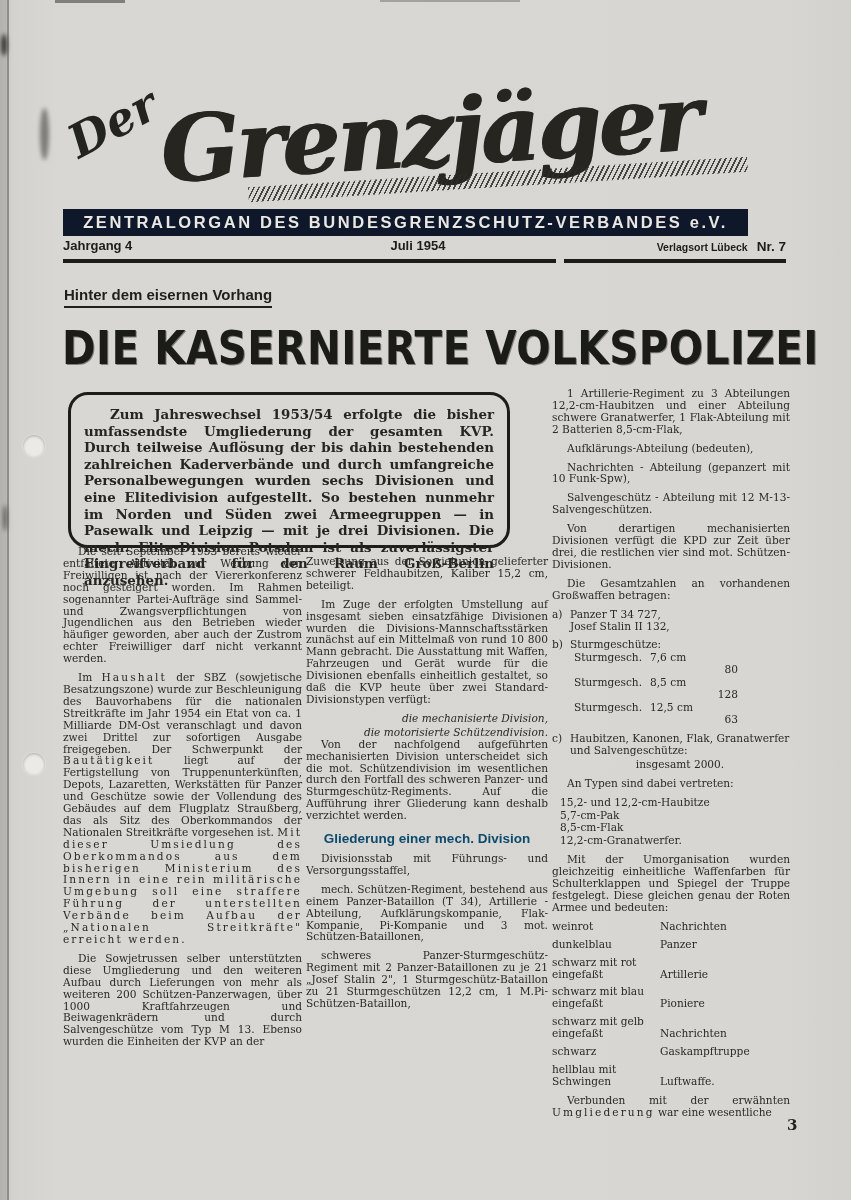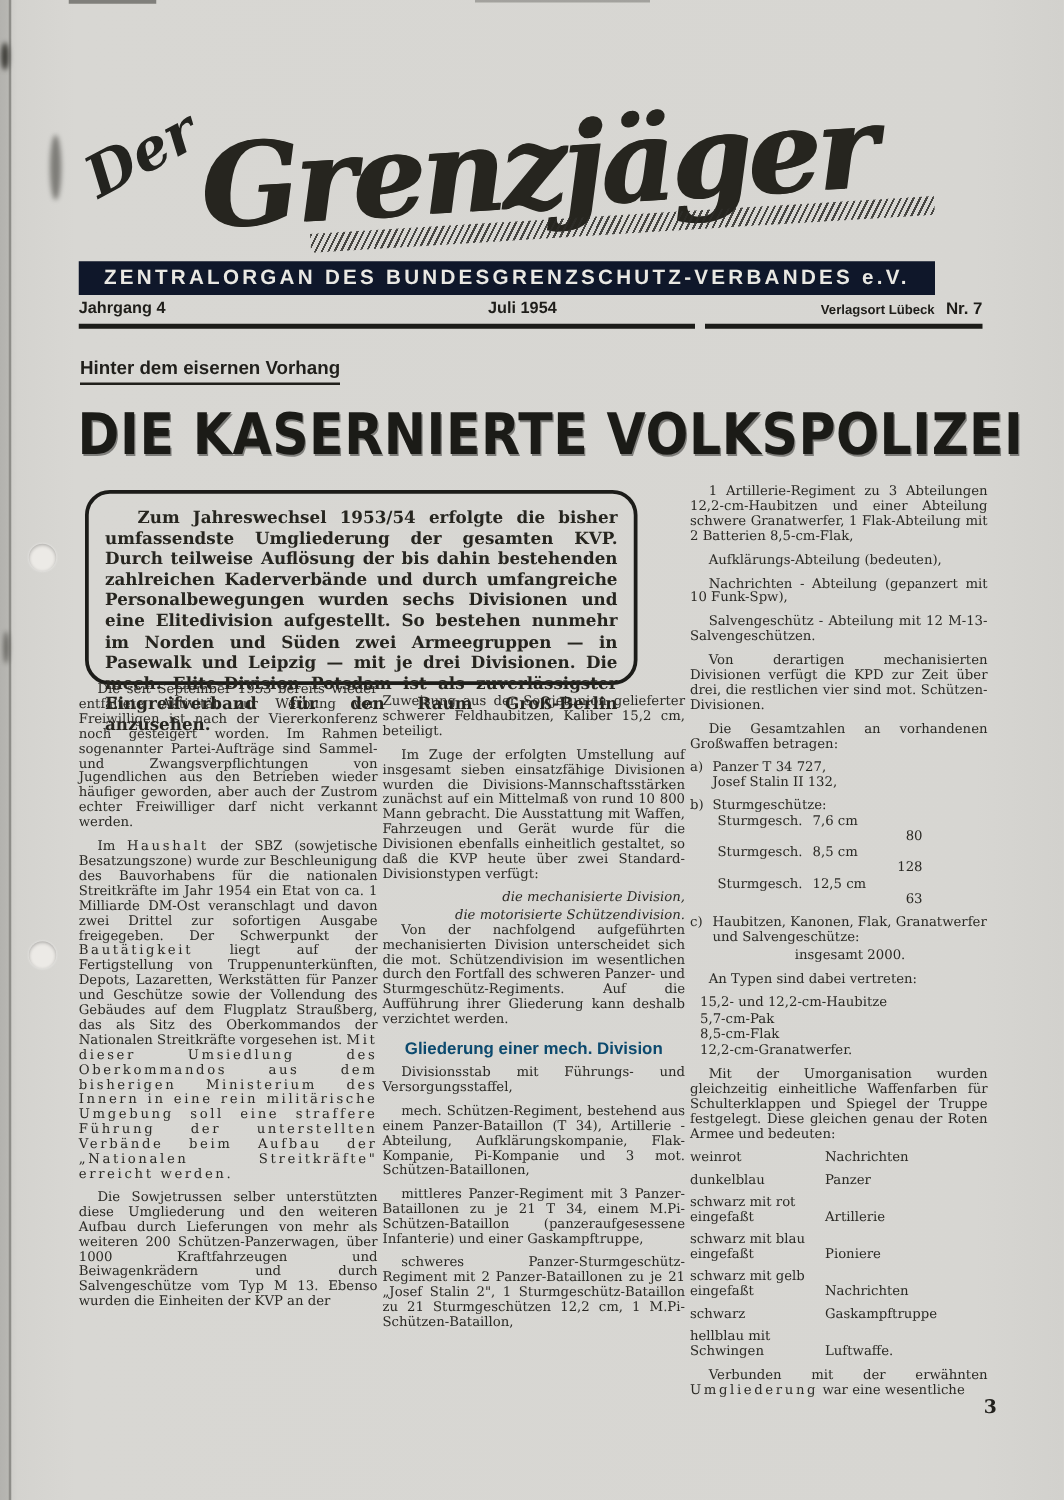--- a/index.html
+++ b/index.html
@@ -109,21 +109,20 @@
 
 <div class="col col2">
   <p class="par cont">Zuweisung aus der Sowjetunion gelieferter schwerer Feldhaubitzen, Kaliber 15,2 cm, beteiligt.</p>
   <p class="par">Im Zuge der erfolgten Umstellung auf insgesamt sieben einsatzfähige Divisionen wurden die Divisions-Mannschaftsstärken zunächst auf ein Mittelmaß von rund 10 800 Mann gebracht. Die Ausstattung mit Waffen, Fahrzeugen und Gerät wurde für die Divisionen ebenfalls einheitlich gestaltet, so daß die KVP heute über zwei Standard-Divisionstypen verfügt:</p>
   <p class="line first">die mechanisierte Division,</p>
   <p class="line last">die motorisierte Schützendivision.</p>
   <p class="par">Von der nachfolgend aufgeführten mechanisierten Division unterscheidet sich die mot. Schützendivision im wesentlichen durch den Fortfall des schweren Panzer- und Sturmgeschütz-Regiments. Auf die Aufführung ihrer Gliederung kann deshalb verzichtet werden.</p>
   <h3 class="subhead">Gliederung einer mech. Division</h3>
   <p class="par">Divisionsstab mit Führungs- und Versorgungsstaffel,</p>
   <p class="par">mech. Schützen-Regiment, bestehend aus einem Panzer-Bataillon (T 34), Artillerie - Abteilung, Aufklärungskompanie, Flak-Kompanie, Pi-Kompanie und 3 mot. Schützen-Bataillonen,</p>
-  <p class="par">mittleres Panzer-Regiment mit 3 Panzer-Bataillonen zu je 21 T 34, einem M.Pi-Schützen-Bataillon (panzeraufgesessene Infanterie) und einer Gaskampftruppe,</p>
   <p class="par">schweres Panzer-Sturmgeschütz-Regiment mit 2 Panzer-Bataillonen zu je 21 „Josef Stalin 2", 1 Sturmgeschütz-Bataillon zu 21 Sturmgeschützen 12,2 cm, 1 M.Pi-Schützen-Bataillon,</p>
 </div>
 
 <div class="col col3">
   <p class="par">1 Artillerie-Regiment zu 3 Abteilungen 12,2-cm-Haubitzen und einer Abteilung schwere Granatwerfer, 1 Flak-Abteilung mit 2 Batterien 8,5-cm-Flak,</p>
   <p class="par">Aufklärungs-Abteilung (bedeuten),</p>
   <p class="par">Nachrichten - Abteilung (gepanzert mit 10 Funk-Spw),</p>
   <p class="par">Salvengeschütz - Abteilung mit 12 M-13-Salvengeschützen.</p>
   <p class="par">Von derartigen mechanisierten Divisionen verfügt die KPD zur Zeit über drei, die restlichen vier sind mot. Schützen-Divisionen.</p>
   <p class="par">Die Gesamtzahlen an vorhandenen Großwaffen betragen:</p>

